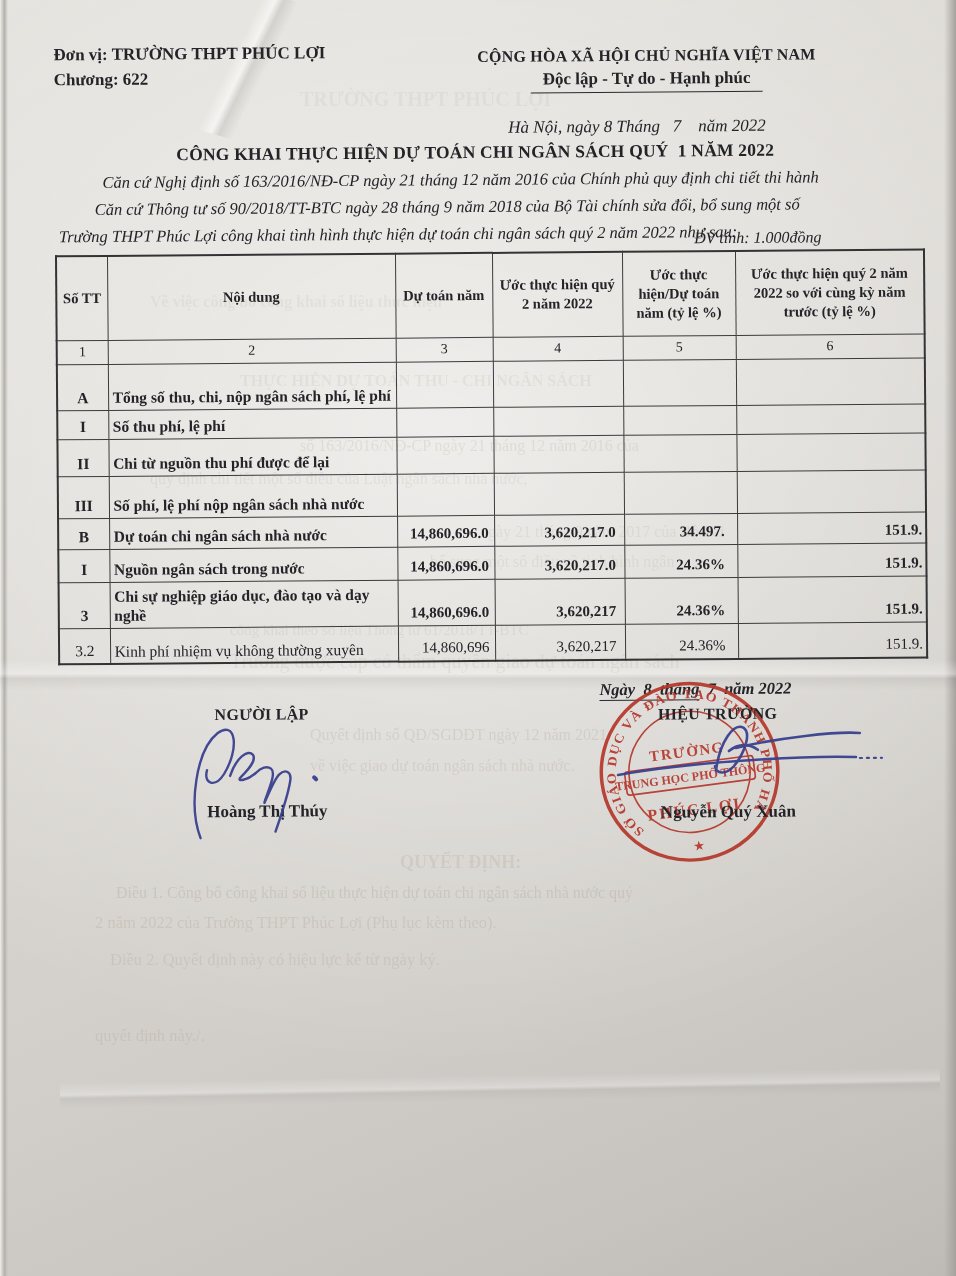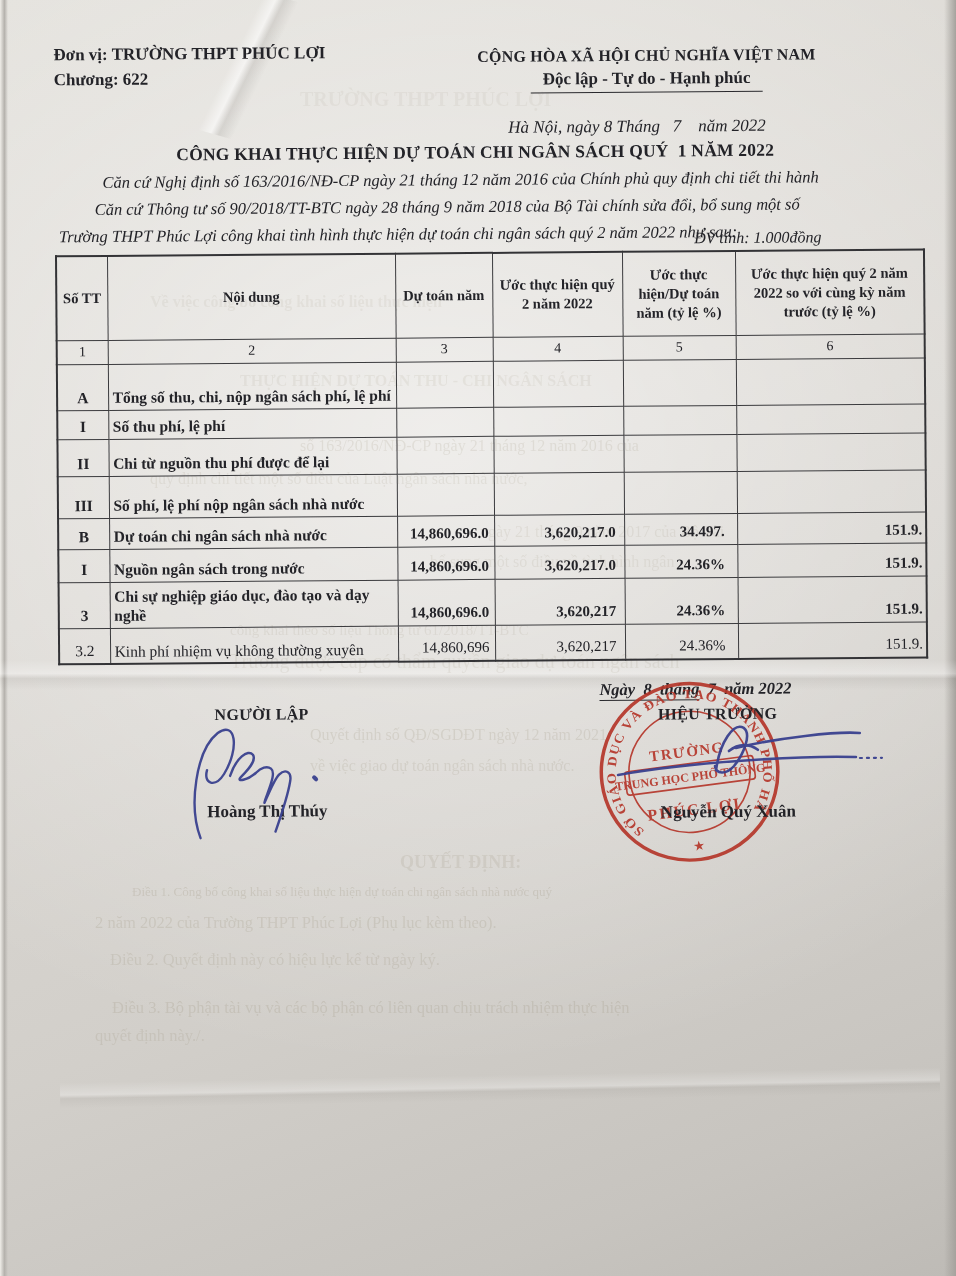--- a/index.html
+++ b/index.html
@@ -79,24 +79,23 @@
       <div class="ghost-line gb" style="left: 240px; top: 372px; font-size: 16px; opacity: 0.09;">THỰC HIỆN DỰ TOÁN THU - CHI NGÂN SÁCH</div>
       <div class="ghost-line" style="left: 300px; top: 437px; font-size: 16px; opacity: 0.13;">số 163/2016/NĐ-CP ngày 21 tháng 12 năm 2016 của</div>
       <div class="ghost-line" style="left: 150px; top: 470px; font-size: 16px; opacity: 0.11;">quy định chi tiết một số điều của Luật ngân sách nhà nước,</div>
       <div class="ghost-line" style="left: 480px; top: 523px; font-size: 16px; opacity: 0.11;">ngày 21 tháng 9 năm 2017 của Bộ Tài</div>
       <div class="ghost-line" style="left: 430px; top: 553px; font-size: 16px; opacity: 0.1;">bổ sung một số điều về tình hình ngân</div>
       <div class="ghost-line" style="left: 230px; top: 622px; font-size: 15px; opacity: 0.11;">công khai theo số liệu Thông tư 61/2018/TT-BTC</div>
       <div class="ghost-line" style="left: 230px; top: 650px; font-size: 20px; opacity: 0.1;">Trường được cấp có thẩm quyền giao dự toán ngân sách</div>
       <div class="ghost-line" style="left: 310px; top: 726px; font-size: 16px; opacity: 0.15;">Quyết định số QĐ/SGDĐT ngày 12 năm 2021</div>
       <div class="ghost-line" style="left: 310px; top: 757px; font-size: 16px; opacity: 0.14;">về việc giao dự toán ngân sách nhà nước.</div>
       <div class="ghost-line gb" style="left: 400px; top: 852px; font-size: 18px; opacity: 0.13;">QUYẾT ĐỊNH:</div>
-      <div class="ghost-line" style="left: 132px; top: 884px; font-size: 13px; opacity: 0.18;">Điều 1. Công bố công khai số liệu thực hiện dự toán chi ngân sách nhà nước quý</div>
+      <div class="ghost-line" style="left: 116px; top: 884px; font-size: 16px; opacity: 0.18;">Điều 1. Công bố công khai số liệu thực hiện dự toán chi ngân sách nhà nước quý</div>
       <div class="ghost-line" style="left: 95px; top: 913px; font-size: 16.5px; opacity: 0.16;">2 năm 2022 của Trường THPT Phúc Lợi (Phụ lục kèm theo).</div>
       <div class="ghost-line" style="left: 110px; top: 950px; font-size: 16.5px; opacity: 0.15;">Điều 2. Quyết định này có hiệu lực kể từ ngày ký.</div>
-      <div class="ghost-line" style="left: 112px; top: 998px; font-size: 16.5px; opacity: 0.16;">Điều 3. Bộ phận tài vụ và các bộ phận có liên quan chịu trách nhiệm thực hiện</div>
       <div class="ghost-line" style="left: 95px; top: 1026px; font-size: 16.5px; opacity: 0.14;">quyết định này./.</div>
     </div>
   <div class="edge-left"></div>
   <div class="edge-right"></div>
   <div class="crease-top"></div>
   <div class="crease-mid"></div>
   <div class="crease-low"></div>
 
   <div class="content">
 

